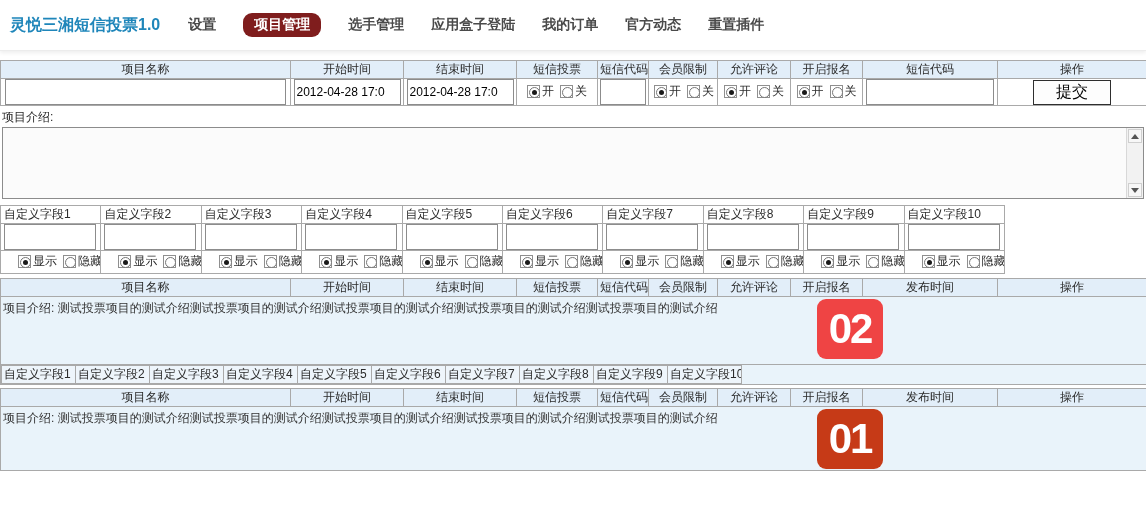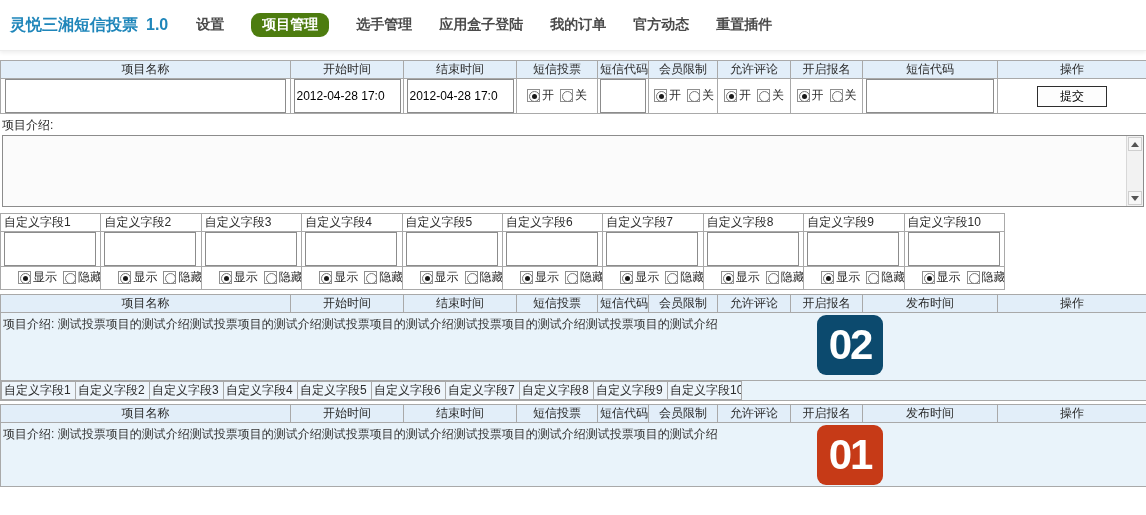--- a/index.html
+++ b/index.html
@@ -4,41 +4,41 @@
 <style>
   * { box-sizing: border-box; margin: 0; padding: 0; }
   html,body { width:1146px; height:515px; overflow:hidden; background:#fff;
     font-family:"Liberation Sans","DejaVu Sans",sans-serif; }
   body { position:relative; }
 
   
   .topbar { height:50px; display:flex; align-items:center; padding-left:10px;
     background:#fff; box-shadow:0 1px 0 #ececec, 0 3px 4px rgba(0,0,0,.07); }
   .title { font-size:16px; font-weight:bold; color:#1f86ba; margin-right:28px; white-space:nowrap; }
-  .title .ver { margin-left:8px; }
+  .title .ver { }
   .menu { display:flex; align-items:center; gap:27px; }
   .mi { font-size:14px; font-weight:bold; color:#4a4a4a; cursor:pointer; white-space:nowrap; }
-  .mi.active { background:#4d7c0f; color:#fff; border-radius:9px; padding:3px 11px; }
+  .mi.active { background:#7f1d1d; color:#fff; border-radius:9px; padding:3px 11px; }
 
   
   table { border-collapse:collapse; table-layout:fixed; }
   th, td { border:1px solid #a9a9a9; font-size:12px; font-weight:normal; color:#2b2b2b;
     text-align:center; white-space:nowrap; overflow:hidden; padding:0 2px; }
   tr.hdr th { background:#e2eef9; height:17px; }
   .t-main { width:1146px; margin-top:10px; }
   .t-main .inrow td { height:25px; background:#fff; }
 
   .c0{width:290px}.c1{width:113px}.c2{width:113px}.c3{width:81px}.c4{width:51px}
   .c5{width:69px}.c6{width:73px}.c7{width:72px}.c8{width:135px}.c9{width:149px}
 
-  .in { border:1px solid #8c8c8c; background:#fff; height:34px; font-size:12px;
+  .in { border:1px solid #8c8c8c; background:#fff; height:26px; font-size:12px;
     font-family:"Liberation Sans","DejaVu Sans",sans-serif; padding:0 2px; }
   .name-in{width:281px}.date-in{width:107px}.code-in{width:46px}.img-in{width:128px}
   .cf-in{width:92px}
-  .submit { border:1px solid #2e2e2e; background:#fdfdfd; font-size:12px; padding:1px 22px;
+  .submit { border:1px solid #2e2e2e; background:#fdfdfd; font-size:16px; padding:1px 22px;
     cursor:pointer; font-family:inherit; }
 
   
   .radio { display:inline-flex; align-items:center; margin:0 3px; cursor:pointer; }
   .rb { display:inline-block; width:13px; height:13px; border:1px solid #8f8f8f; background:#fff;
     position:relative; margin-right:2px; flex:none; }
   .rb::before { content:''; position:absolute; left:1px; top:1px; width:9px; height:9px;
     border:1px solid #767676; border-radius:50%; background:#fff; }
   .rb.on::after { content:''; position:absolute; left:4px; top:4px; width:5px; height:5px;
     border-radius:50%; background:#1a1a1a; }
@@ -320,21 +320,21 @@
     <th>短信代码</th>
     <th>会员限制</th>
     <th>允许评论</th>
     <th>开启报名</th>
     <th>发布时间</th>
     <th>操作</th>
   </tr>
   <tr>
     <td colspan="10" class="desc desc-h2">
       <span>项目介绍: 测试投票项目的测试介绍测试投票项目的测试介绍测试投票项目的测试介绍测试投票项目的测试介绍测试投票项目的测试介绍</span>
-      <div class="badge" style="background-color: #0c4a6e;">02</div>
+      <div class="badge" style="background-color: #ef4444;">02</div>
     </td>
   </tr>
   <tr>
     <td colspan="10" class="cfwrap">
       <table class="t-mini">
         <colgroup>
               <col class="cm">
               <col class="cm">
               <col class="cm">
               <col class="cm">

